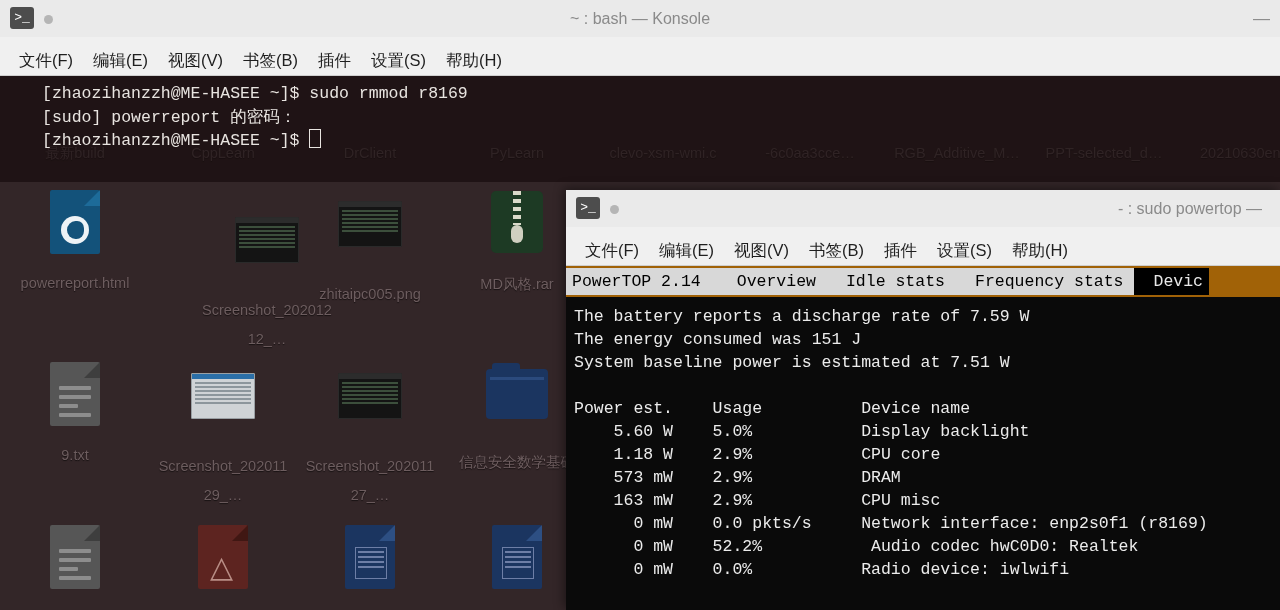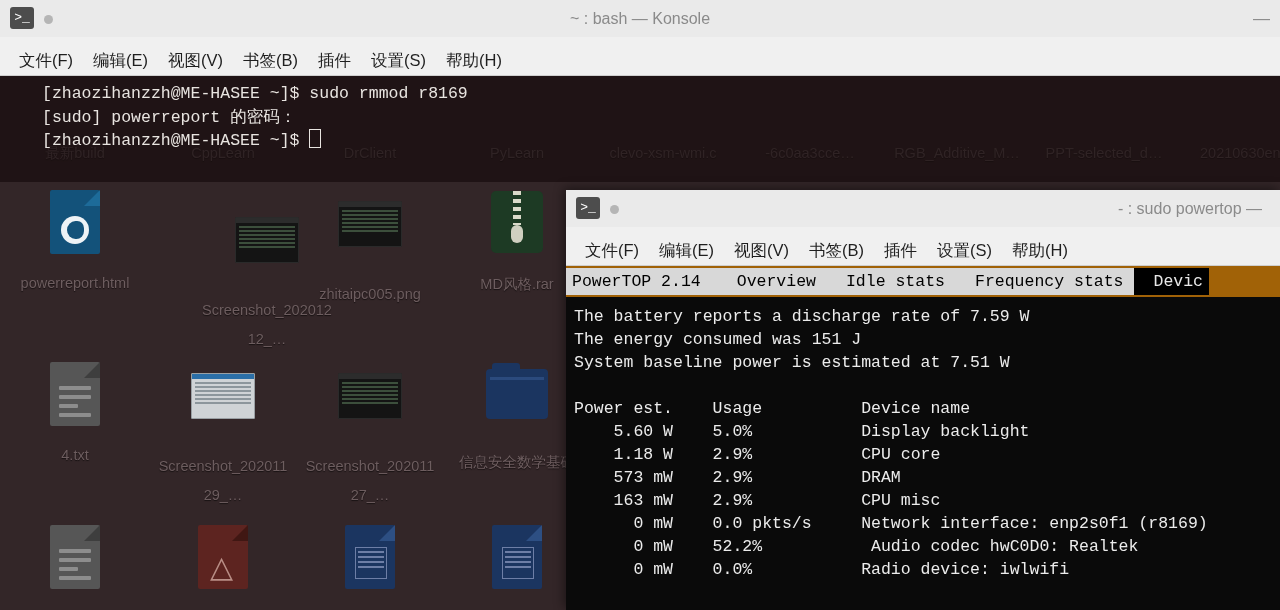--- a/index.html
+++ b/index.html
@@ -189,21 +189,21 @@
     <div class="icon-glyph">
       <div class="filepage fp-gray">
           <div class="lines">
             <i></i>
             <i></i>
             <i></i>
             <i></i>
           </div>
         </div>
     </div>
-    <div class="icon-label">4.txt</div>
+    <div class="icon-label">9.txt</div>
   </div>
   <div class="icon-cell" style="left:158px;top:357px;">
     <div class="icon-glyph">
       <div class="thumb light">
           <div class="bar"></div>
           <div class="txt">
             <s></s>
             <s></s>
             <s></s>
             <s></s>

